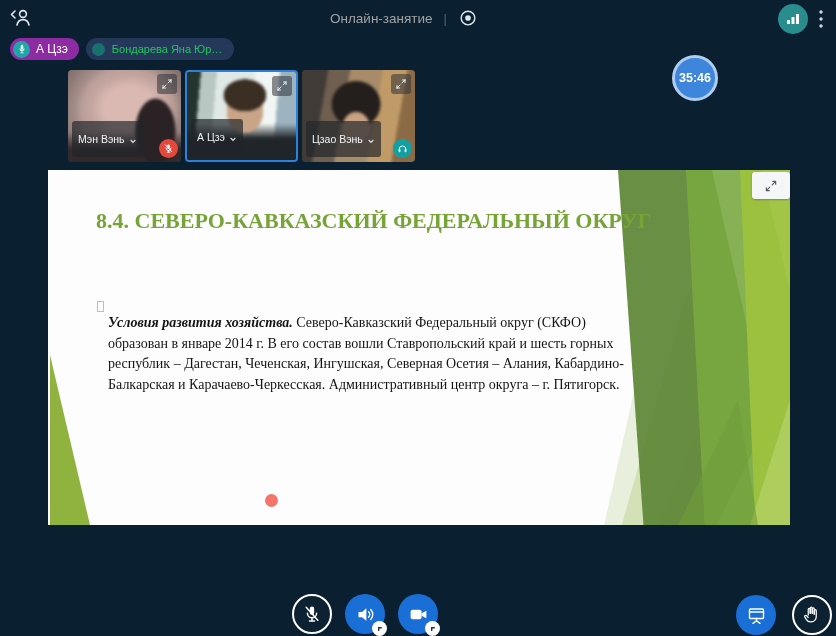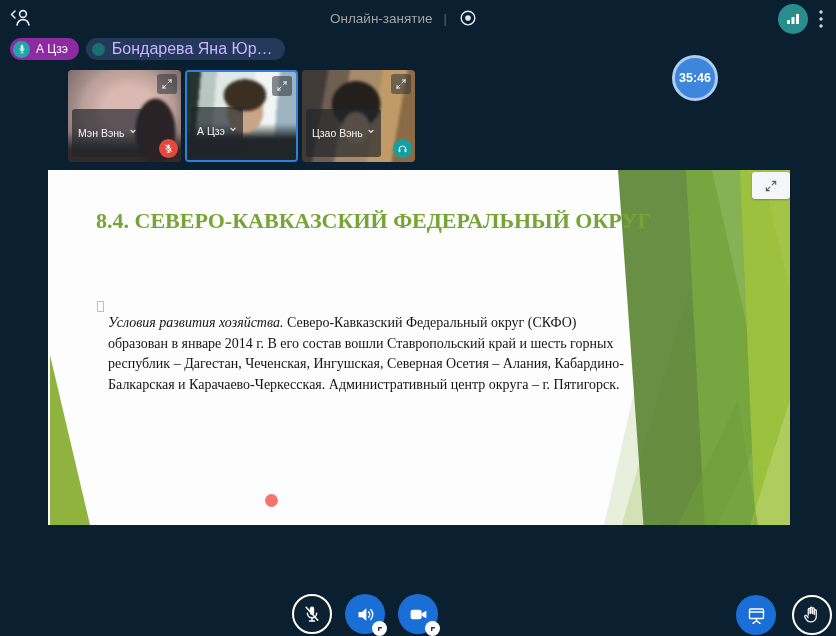--- a/index.html
+++ b/index.html
@@ -28,21 +28,21 @@
 
   
   .pills { position:absolute; left:10px; top:38px; display:flex; gap:7px; }
   .pill { display:flex; align-items:center; height:22px; border-radius:11px; cursor:pointer; }
   .pill-mic { background:#8d2ba3; padding:0 11px 0 3px; gap:6px; }
   .pill-mic-circle { width:17px; height:17px; border-radius:50%; background:#1fa7a7;
     display:flex; align-items:center; justify-content:center; }
   .pill-mic-label { font-size:12px; color:#ffffff; }
   .pill-host { background:#24395a; padding:0 12px 0 6px; gap:7px; }
   .pill-host-dot { width:13px; height:13px; border-radius:50%; background:#18716d; }
-  .pill-host-label { font-size:16px; color:#c4b5fd; }
+  .pill-host-label { font-size:11px; color:#22c55e; }
 
   
   .tiles { position:absolute; left:68px; top:70px; display:flex; gap:4px; }
   .tile { position:relative; width:113px; height:92px; border-radius:4px; overflow:hidden;
     background:#31404a; cursor:pointer; }
   .tile.active { border:2px solid #2f80d9; }
   .vid { position:absolute; inset:-3px; filter:blur(1.5px); }
   .v1 { background:
     radial-gradient(ellipse 34px 56px at 76% 66%, #2a2224 0 58%, rgba(0,0,0,0) 60%),
     linear-gradient(to top, #33292b 0 16%, rgba(0,0,0,0) 34%),
@@ -66,22 +66,22 @@
   .v5 { background:
     radial-gradient(ellipse 52px 42px at 28% 92%, #3a3431 0 58%, rgba(0,0,0,0) 60%),
     radial-gradient(circle at 44% 38%, #f0eded 0 24%, #cfcacb 55%, #a49ea1 100%); }
   .v6 { background:
     radial-gradient(ellipse 26px 30px at 48% 62%, #c9a183 0 52%, rgba(0,0,0,0) 54%),
     radial-gradient(ellipse 40px 38px at 48% 38%, #241f1c 0 60%, rgba(0,0,0,0) 62%),
     linear-gradient(100deg, #403b37 0 22%, #6e5f50 22% 38%, #a88b69 38% 62%, #c19b67 62% 80%, #8b6b46 80%); }
   .tile-expand { position:absolute; top:4px; right:4px; width:20px; height:20px; border:none;
     background:rgba(45,50,56,.55); border-radius:3px; cursor:pointer;
     display:flex; align-items:center; justify-content:center; }
-  .tile-name { position:absolute; left:4px; bottom:5px; display:flex; align-items:flex-start; gap:4px;
-    background:rgba(33,37,43,.68); border-radius:3px; padding:18px 6px; cursor:pointer; }
+  .tile-name { position:absolute; left:4px; bottom:5px; display:flex; align-items:flex-end; gap:4px;
+    background:rgba(33,37,43,.68); border-radius:3px; padding:12px 6px; cursor:pointer; }
   .tile-name span { font-size:10.5px; color:#f2f5f7; white-space:nowrap; }
   .status-badge { position:absolute; right:3px; bottom:4px; width:19px; height:19px; border-radius:50%;
     display:flex; align-items:center; justify-content:center; }
   .badge-muted { background:#e3483c; }
   .badge-phones { background:#14a0a0; }
 
   
   .timer { position:absolute; left:672px; top:55px; width:46px; height:46px; border-radius:50%;
     background:#3e85dc; border:3px solid #aecdf0; z-index:6;
     display:flex; align-items:center; justify-content:center;
@@ -95,21 +95,21 @@
   .slide-expand { position:absolute; top:2px; right:0px; width:38px; height:27px; border:none;
     background:#f4f6f8; border-radius:3px; box-shadow:0 1px 2px rgba(0,0,0,.25); cursor:pointer;
     display:flex; align-items:center; justify-content:center; z-index:3; }
   .slide-title { position:absolute; left:48px; top:36px; width:600px;
     font-family:"Liberation Serif", serif; font-weight:bold; font-size:22px; line-height:1.4;
     color:#76a437; }
   .tofu-box { position:absolute; left:49px; top:131px; width:7px; height:11px;
     border:1px solid #b9cb8e; }
   .slide-body { position:absolute; left:60px; top:143px; width:528px;
     font-family:"Liberation Serif", serif; font-size:14px; line-height:1.47; color:#141414; }
-  .slide-lead { font-weight:normal; font-style:italic;margin-top:32px; }
+  .slide-lead { font-weight:bold; font-style:italic;margin-top:32px; }
   .laser-dot { position:absolute; left:217px; top:324px; width:13px; height:13px; border-radius:50%;
     background:#f4766b; }
 
   
   .controls-center { position:absolute; left:292px; top:594px; display:flex; gap:13px; align-items:center; }
   .controls-right { position:absolute; left:736px; top:595px; display:flex; gap:16px; align-items:center; }
   .ctl { position:relative; width:40px; height:40px; border-radius:50%; border:none; cursor:pointer;
     display:flex; align-items:center; justify-content:center; }
   .ctl-outline { background:#0c2233; border:2px solid #ffffff; }
   .ctl-blue { background:#1a6fd6; }

